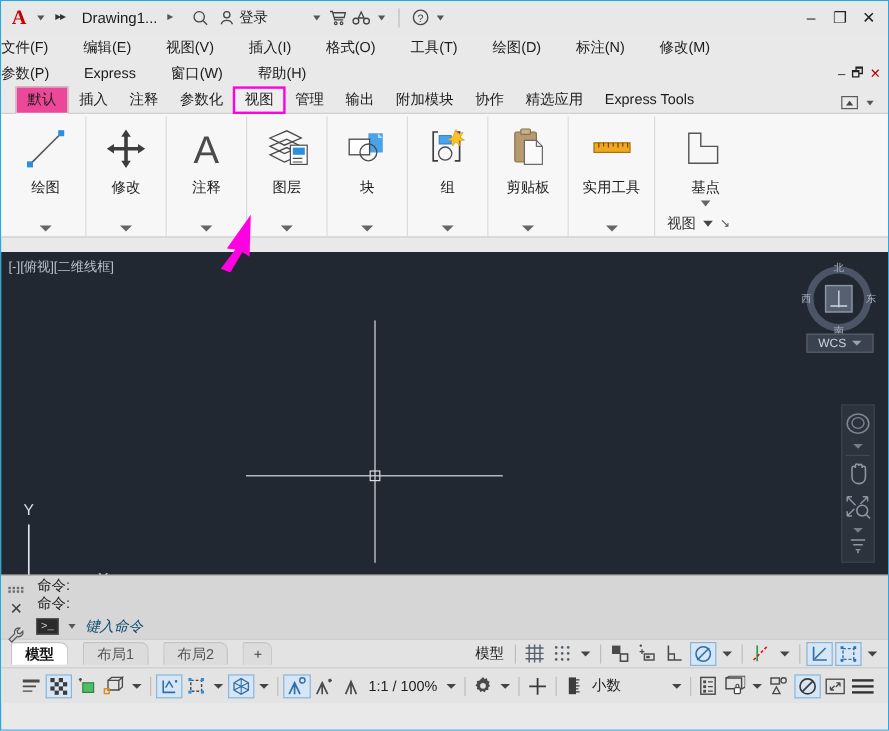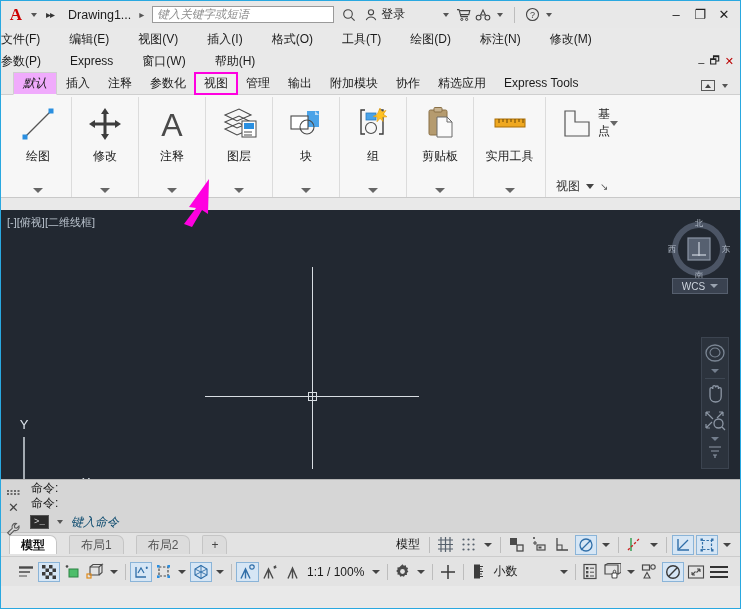--- a/index.html
+++ b/index.html
@@ -114,25 +114,24 @@
     border-bottom: 1px solid #cfcfcf;
   }
   .rtab {
     font-size: 12px;
     color: #1b1b1b;
     padding: 3px 9px 4px 9px;
     white-space: nowrap;
     line-height: 14px;
   }
   .rtab.active {
-    background: #f0abfc;
+    background: #ec4899;
     border: 1px solid #cfcfcf;
     border-bottom: 1px solid #f7f7f7;
     margin-bottom: -1px;
-    font-style: italic;
   }
   .rtab.highlight {
     outline: 2px solid #ff00e0;
     outline-offset: -1px;
     background: #efefef;
   }
   .tabs-right {
     margin-left: auto;
     display: flex; align-items: center; gap: 3px;
     padding-right: 8px; padding-bottom: 3px;
@@ -180,21 +179,21 @@
     border-right: 5px solid transparent;
     border-top: 5px solid #666;
   }
   .panel-base {
     width: 130px;
     border-right: none;
     align-items: flex-start;
     padding-left: 14px;
   }
   .base-row {
-    display: flex; flex-direction: row; align-items: center; width: 56px;
+    display: flex; flex-direction: column; align-items: center; width: 56px;
   }
   .view-foot {
     position: absolute;
     left: 10px; bottom: 2px;
     display: flex; align-items: center; gap: 6px;
     font-size: 12px; color: #333;
   }
   .foot-caret {
     width: 0; height: 0;
     border-left: 4px solid transparent;
@@ -391,23 +390,20 @@
 
 <div id="app">
 
   <div class="titlebar">
     <div class="app-logo">A</div>
     <span class="tiny-caret"></span>
     <span class="qat-more">▸▸</span>
     <span class="doc-title">Drawing1...</span>
     <span class="title-sep">▸</span>
 
-    <div class="search-box">
-      <span>键入关键字或短语</span>
-    </div>
     <span class="ticon search-ico">
       <svg width="14" height="14" viewBox="0 0 14 14">
         <circle cx="6" cy="6" r="4.3" fill="none" stroke="#444" stroke-width="1.1"></circle>
         <line x1="9.3" y1="9.3" x2="12.6" y2="12.6" stroke="#444" stroke-width="1.1"></line>
       </svg>
     </span>
 
     <div class="login-grp">
       <span class="ticon">
         <svg width="14" height="14" viewBox="0 0 14 14">

